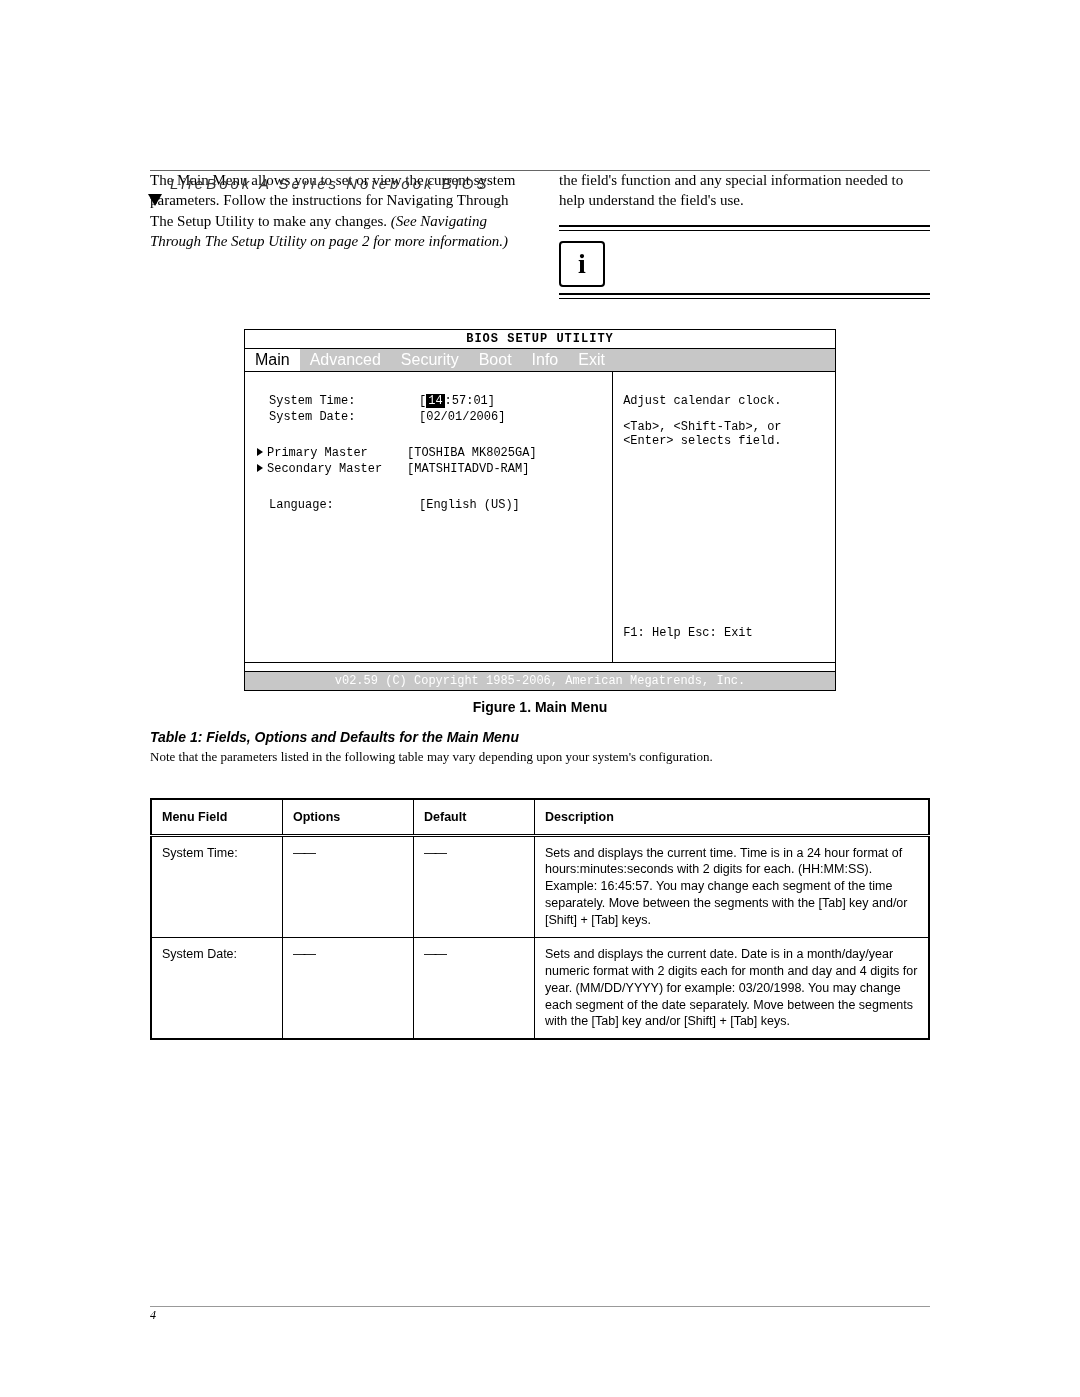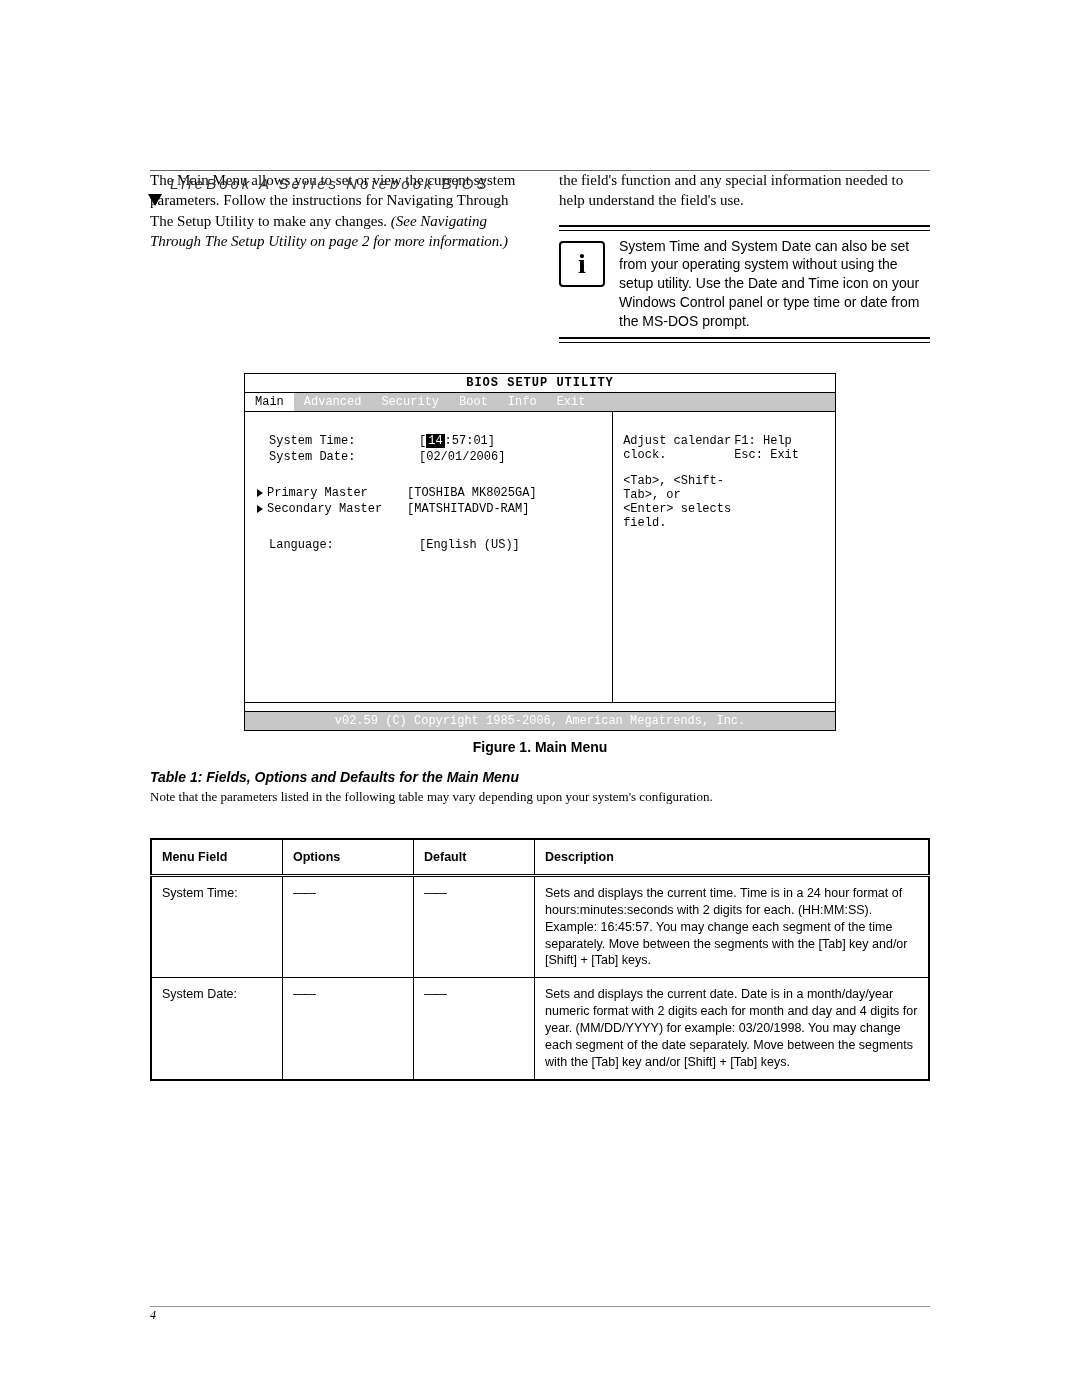--- a/index.html
+++ b/index.html
@@ -110,42 +110,42 @@
     padding: 2px 0;
     letter-spacing: 1px;
   }
   .bios-tabs {
     display: flex;
     background: #c7c7c7;
     border-bottom: 1px solid #000;
   }
   .bios-tab {
     padding: 2px 10px;
-    font-family: Liberation Mono, monospace;
-    font-size: 12px;
+    font-family: Liberation Sans, sans-serif;
+    font-size: 16px;
     color: #fff;
   }
   .bios-tab.active {
     background: #fff;
     color: #000;
   }
   .bios-body {
     display: flex;
     height: 290px;
   }
   .bios-left {
     flex: 1.7;
     border-right: 1px solid #000;
     padding: 22px 12px;
   }
   .bios-right {
     flex: 1;
     padding: 22px 10px;
     display: flex;
-    flex-direction: row;
+    flex-direction: column;
     justify-content: space-between;
   }
   .bios-row {
     display: flex;
     margin-bottom: 2px;
   }
   .bios-row .lbl { width: 150px; }
   .bios-row .val { }
   .tri {
     display: inline-block;
@@ -254,21 +254,20 @@
     </div>
     <div class="col">
       <p class="para">the field's function and any special information needed to help understand the field's use.</p>
 
       <div class="note-block">
         <hr class="note-hr">
         <div class="note-body">
           <div class="note-icon">
             <span>i</span>
           </div>
-          <div>System Time and System Date can also be set from your operating system without using the setup utility. Use the Date and Time icon on your Windows Control panel or type time or date from the MS-DOS prompt.</div>
         </div>
         <hr class="note-hr">
       </div>
     </div>
   </div>
 
   <div class="bios-wrap">
     <div class="bios">
       <div class="bios-title">BIOS SETUP UTILITY</div>
       <div class="bios-tabs">

